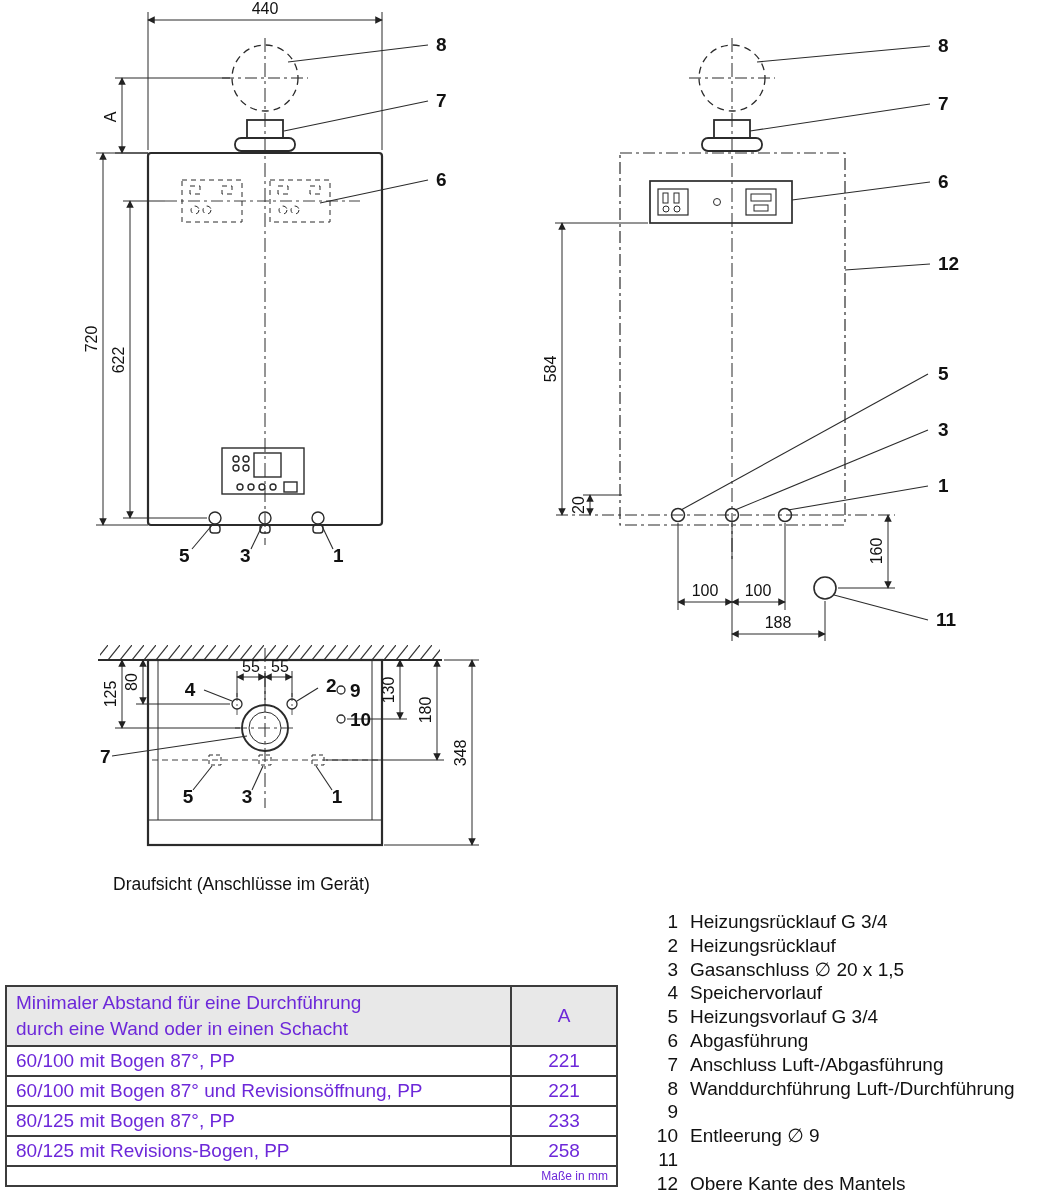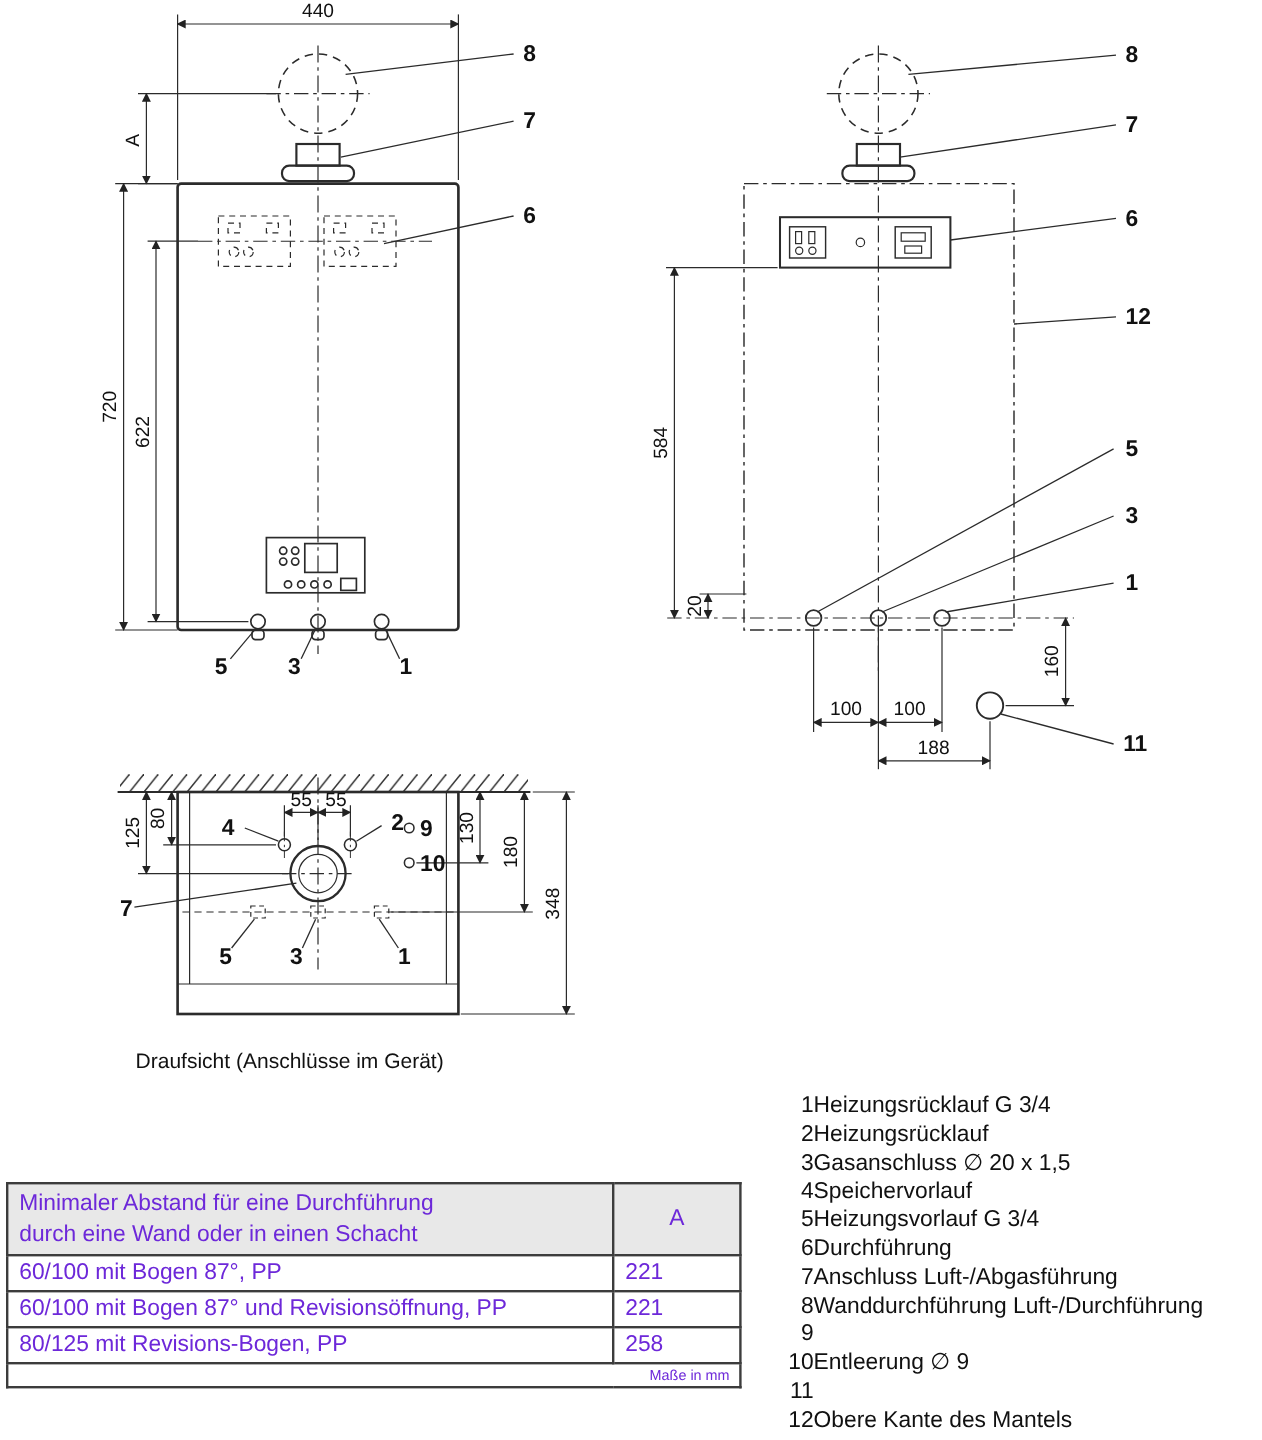--- a/index.html
+++ b/index.html
@@ -11,28 +11,28 @@
   .caption{font-size:17.5px;fill:#111;}
 
   
   .spec-table{position:absolute;left:5px;top:985px;width:613px;border-collapse:collapse;
               font-size:19px;color:#6d28d9;}
   .spec-table td,.spec-table th{border:2px solid #3c3c3c;padding:3px 9px;text-align:left;
               font-weight:normal;}
   .spec-table th{background:#e8e8e8;}
   .spec-table .hdr-label{white-space:pre-line;line-height:26px;}
   .spec-table .col-a{width:86px;text-align:center;}
-  .spec-table .val{}
+  .spec-table .val{text-align:center;}
   .spec-table .foot{font-size:12px;text-align:right;padding:2px 8px;}
 
   
   .legend{position:absolute;left:652px;top:910px;font-size:19px;line-height:23.8px;color:#111;}
   .legend-row{display:flex;}
   .legend-num{width:26px;text-align:right;flex:0 0 26px;}
-  .legend-label{}
+  .legend-label{margin-left:12px;}
 </style>
 </head>
 <body>
 
 <div class="page">
 
 <svg width="1052" height="910" viewBox="0 0 1052 910">
   <defs>
     <marker id="arr" viewBox="0 0 10 10" refX="9" refY="5" markerWidth="7.5" markerHeight="7.5" orient="auto-start-reverse">
       <path d="M0,0 L10,5 L0,10 z" fill="#222"></path>
@@ -326,20 +326,24 @@
   <tbody>
     <tr>
       <td>60/100 mit Bogen 87°, PP</td>
       <td class="val">221</td>
     </tr>
     <tr>
       <td>60/100 mit Bogen 87° und Revisionsöffnung, PP</td>
       <td class="val">221</td>
     </tr>
     <tr>
+      <td>80/125 mit Bogen 87°, PP</td>
+      <td class="val">233</td>
+    </tr>
+    <tr>
       <td>80/125 mit Revisions-Bogen, PP</td>
       <td class="val">258</td>
     </tr>
     <tr>
       <td class="foot" colspan="2">Maße in mm</td>
     </tr>
   </tbody>
 </table>
 
 
@@ -359,21 +363,21 @@
   <div class="legend-row">
     <span class="legend-num">4</span>
     <span class="legend-label">Speichervorlauf</span>
   </div>
   <div class="legend-row">
     <span class="legend-num">5</span>
     <span class="legend-label">Heizungsvorlauf G 3/4</span>
   </div>
   <div class="legend-row">
     <span class="legend-num">6</span>
-    <span class="legend-label">Durchführung</span>
+    <span class="legend-label">Abgasführung</span>
   </div>
   <div class="legend-row">
     <span class="legend-num">7</span>
     <span class="legend-label">Anschluss Luft-/Abgasführung</span>
   </div>
   <div class="legend-row">
     <span class="legend-num">8</span>
     <span class="legend-label">Wanddurchführung Luft-/Durchführung</span>
   </div>
   <div class="legend-row">

